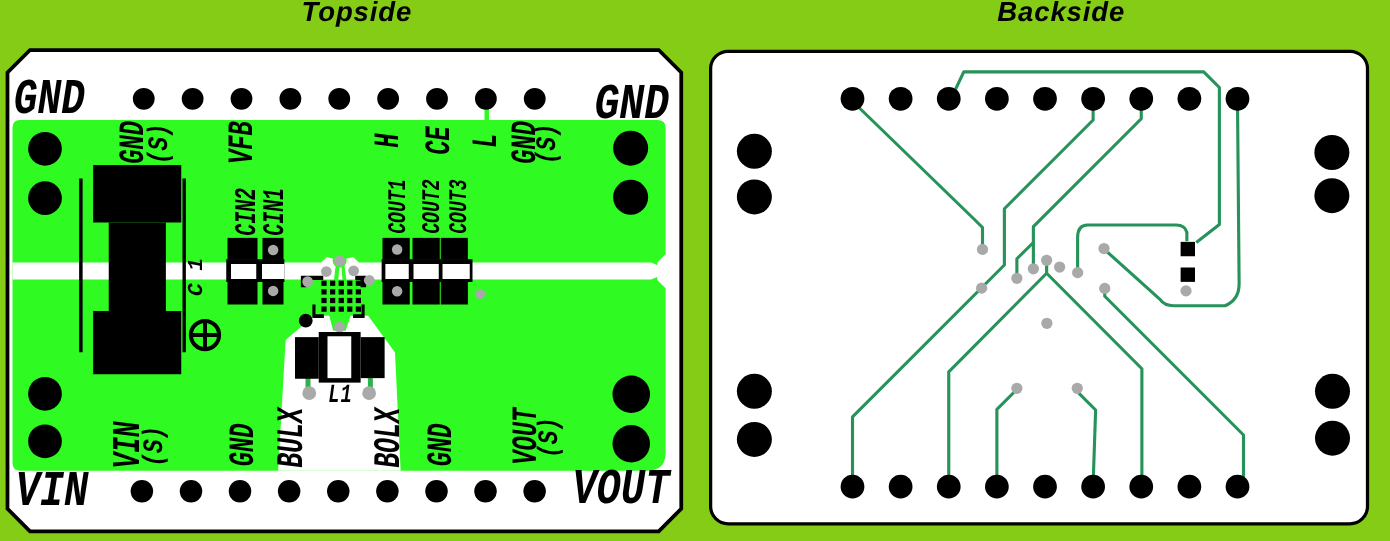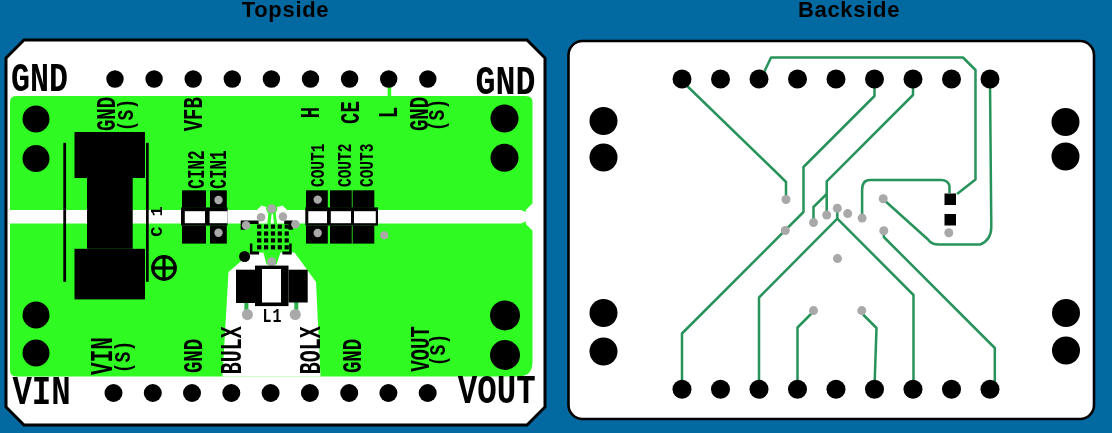--- a/index.html
+++ b/index.html
@@ -1,16 +1,16 @@
 <!DOCTYPE html>
 <html><head>
 <meta charset="utf-8">
 <style>
 html,body{margin:0;padding:0;background:#fff;}
-#page{position:relative;width:1112px;height:433px;background:#0369a1;overflow:hidden;}
+#page{position:relative;width:1112px;height:433px;background:#84cc16;overflow:hidden;font-style:italic;}
 svg text{font-family:"Liberation Mono", monospace;font-weight:bold;fill:#000;}
 .title{font-family:"Liberation Sans", sans-serif;font-weight:bold;}
 </style>
 </head>
 <body>
 <div id="page">
 <svg width="1112" height="433" viewBox="0 0 1112 433">
 
   <text class="title" x="285.5" y="16.5" font-size="22" text-anchor="middle" letter-spacing="0.7">Topside</text>
   <text class="title" x="849" y="16.5" font-size="22" text-anchor="middle" letter-spacing="0.7">Backside</text>

